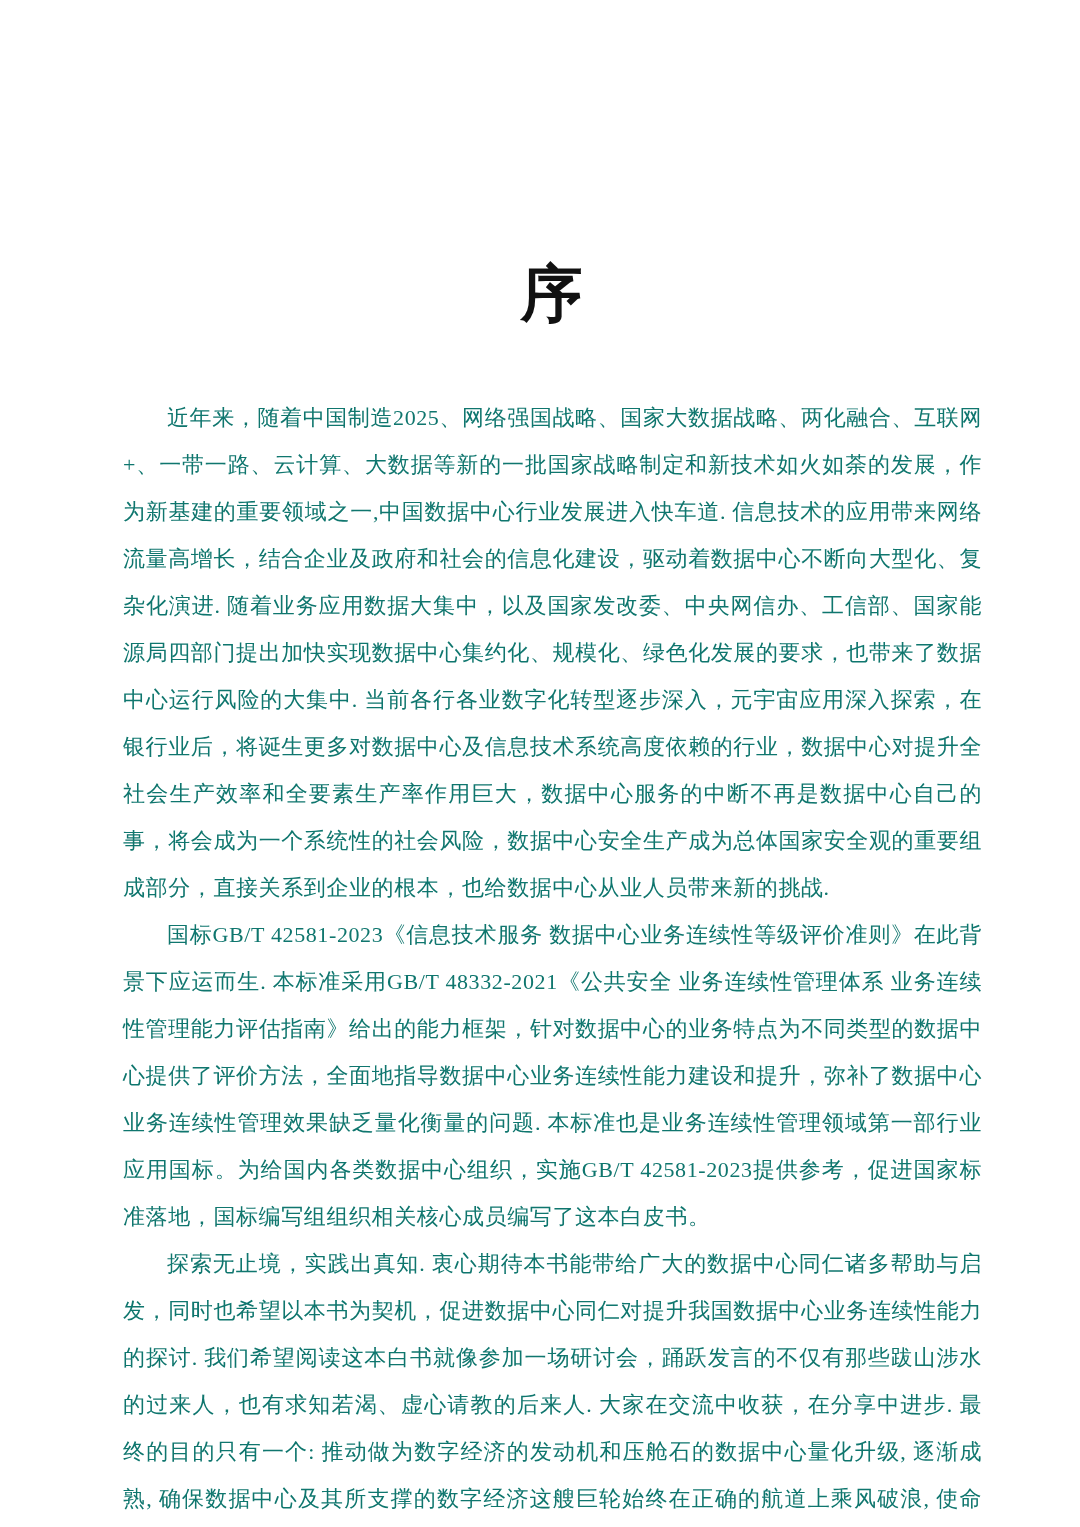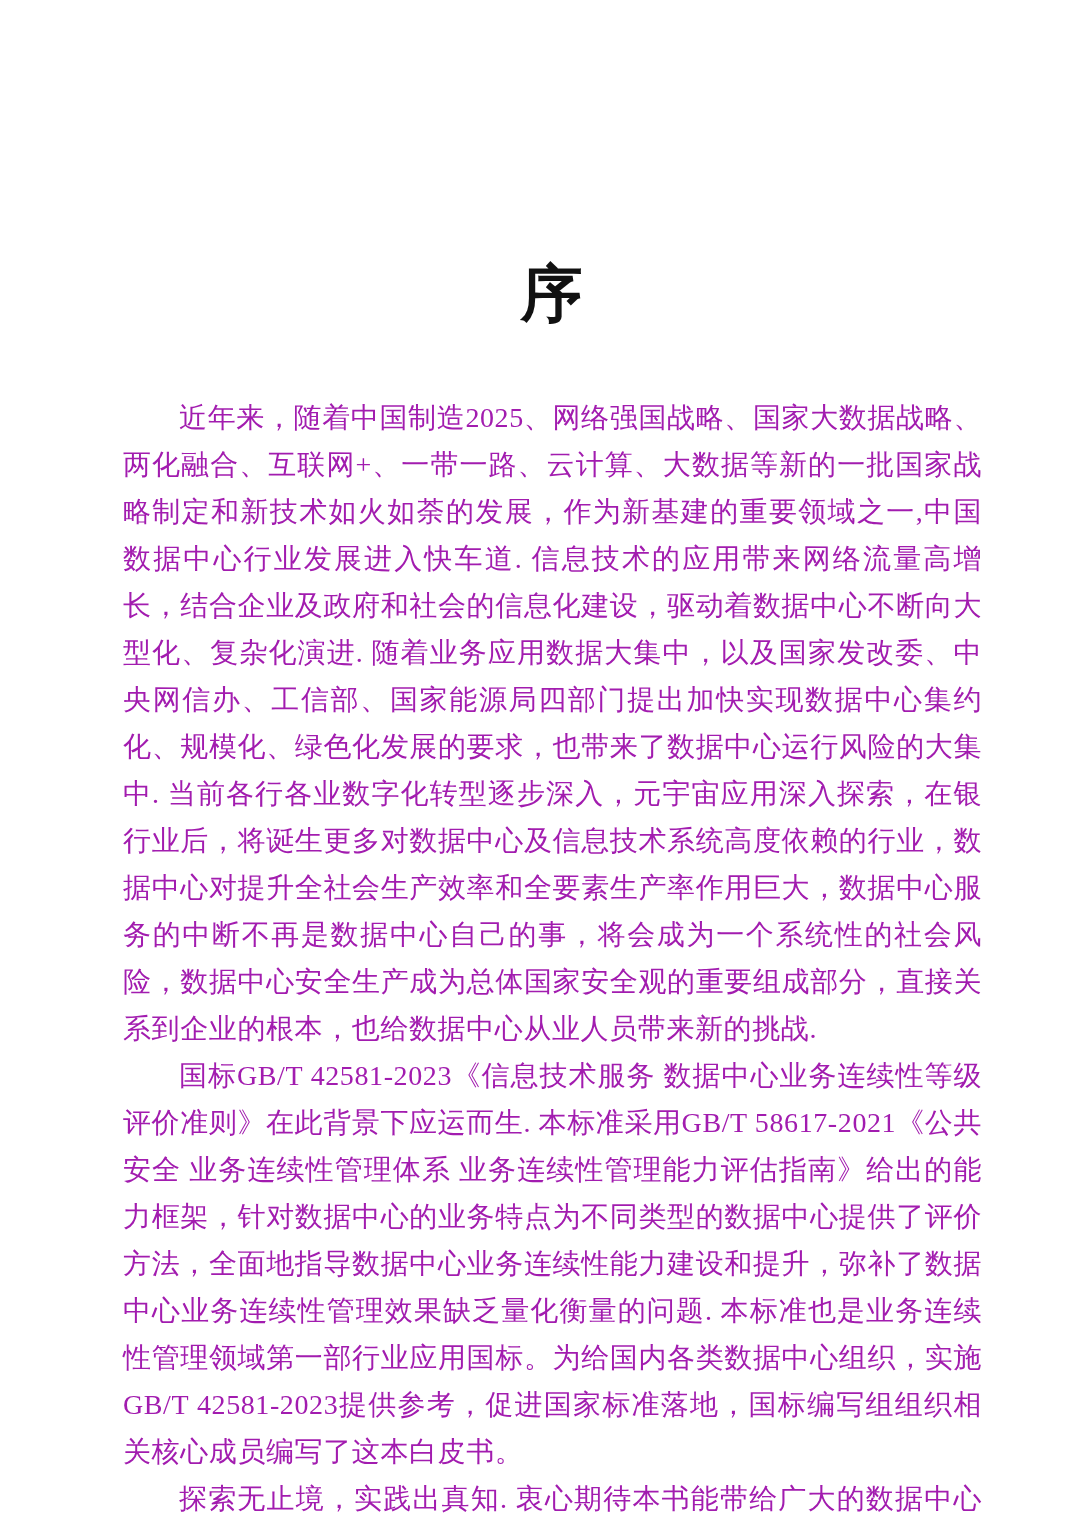--- a/index.html
+++ b/index.html
@@ -29,36 +29,36 @@
     font-size: 62px;
     font-weight: bold;
     letter-spacing: 2px;
     color: #111111;
   }
   .body-text {
     margin-top: 58px;
   }
   .body-text p {
     margin: 0;
-    font-size: 28px;
+    font-size: 22px;
     line-height: 47px;
     text-align: justify;
     text-justify: inter-ideograph;
     text-indent: 2em;
     letter-spacing: 0.6px;
-    color: #a21caf;
+    color: #0f766e;
   }
 </style>
 </head>
 <body>
 
 <div class="page">
   <div class="content">
     <h1 class="title">序</h1>
 
     <div class="body-text">
       <p>近年来，随着中国制造2025、网络强国战略、国家大数据战略、两化融合、互联网+、一带一路、云计算、大数据等新的一批国家战略制定和新技术如火如荼的发展，作为新基建的重要领域之一,中国数据中心行业发展进入快车道. 信息技术的应用带来网络流量高增长，结合企业及政府和社会的信息化建设，驱动着数据中心不断向大型化、复杂化演进. 随着业务应用数据大集中，以及国家发改委、中央网信办、工信部、国家能源局四部门提出加快实现数据中心集约化、规模化、绿色化发展的要求，也带来了数据中心运行风险的大集中. 当前各行各业数字化转型逐步深入，元宇宙应用深入探索，在银行业后，将诞生更多对数据中心及信息技术系统高度依赖的行业，数据中心对提升全社会生产效率和全要素生产率作用巨大，数据中心服务的中断不再是数据中心自己的事，将会成为一个系统性的社会风险，数据中心安全生产成为总体国家安全观的重要组成部分，直接关系到企业的根本，也给数据中心从业人员带来新的挑战.</p>
-      <p>国标GB/T 42581-2023《信息技术服务 数据中心业务连续性等级评价准则》在此背景下应运而生. 本标准采用GB/T 58617-2021《公共安全 业务连续性管理体系 业务连续性管理能力评估指南》给出的能力框架，针对数据中心的业务特点为不同类型的数据中心提供了评价方法，全面地指导数据中心业务连续性能力建设和提升，弥补了数据中心业务连续性管理效果缺乏量化衡量的问题. 本标准也是业务连续性管理领域第一部行业应用国标。为给国内各类数据中心组织，实施GB/T 42581-2023提供参考，促进国家标准落地，国标编写组组织相关核心成员编写了这本白皮书。</p>
+      <p>国标GB/T 42581-2023《信息技术服务 数据中心业务连续性等级评价准则》在此背景下应运而生. 本标准采用GB/T 48332-2021《公共安全 业务连续性管理体系 业务连续性管理能力评估指南》给出的能力框架，针对数据中心的业务特点为不同类型的数据中心提供了评价方法，全面地指导数据中心业务连续性能力建设和提升，弥补了数据中心业务连续性管理效果缺乏量化衡量的问题. 本标准也是业务连续性管理领域第一部行业应用国标。为给国内各类数据中心组织，实施GB/T 42581-2023提供参考，促进国家标准落地，国标编写组组织相关核心成员编写了这本白皮书。</p>
       <p>探索无止境，实践出真知. 衷心期待本书能带给广大的数据中心同仁诸多帮助与启发，同时也希望以本书为契机，促进数据中心同仁对提升我国数据中心业务连续性能力的探讨. 我们希望阅读这本白书就像参加一场研讨会，踊跃发言的不仅有那些跋山涉水的过来人，也有求知若渴、虚心请教的后来人. 大家在交流中收获，在分享中进步. 最终的目的只有一个: 推动做为数字经济的发动机和压舱石的数据中心量化升级, 逐渐成熟, 确保数据中心及其所支撑的数字经济这艘巨轮始终在正确的航道上乘风破浪, 使命必达!</p>
     </div>
 
   </div>
 </div>
 
 </body></html>

